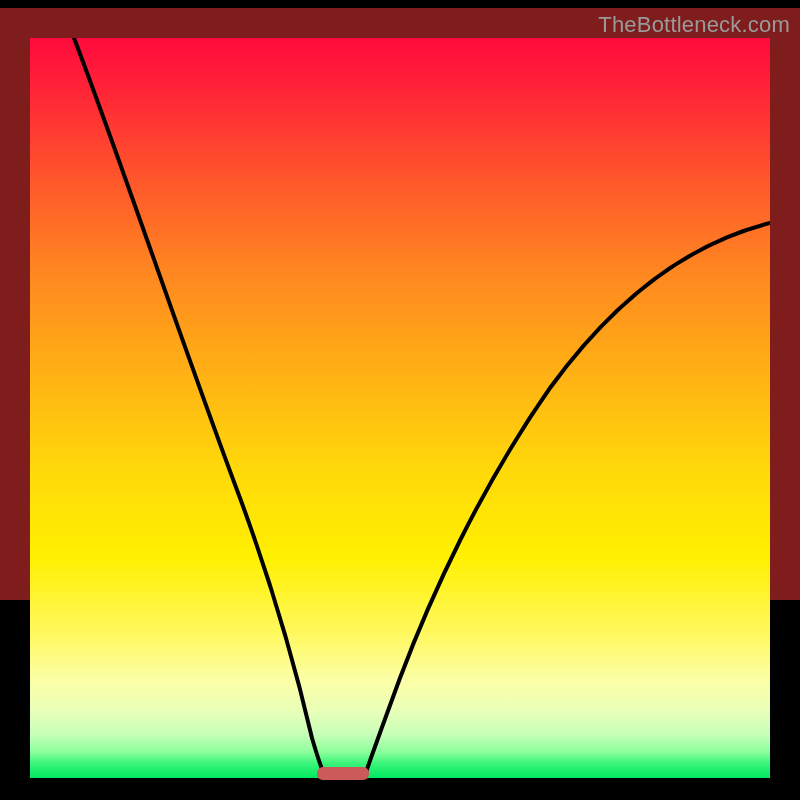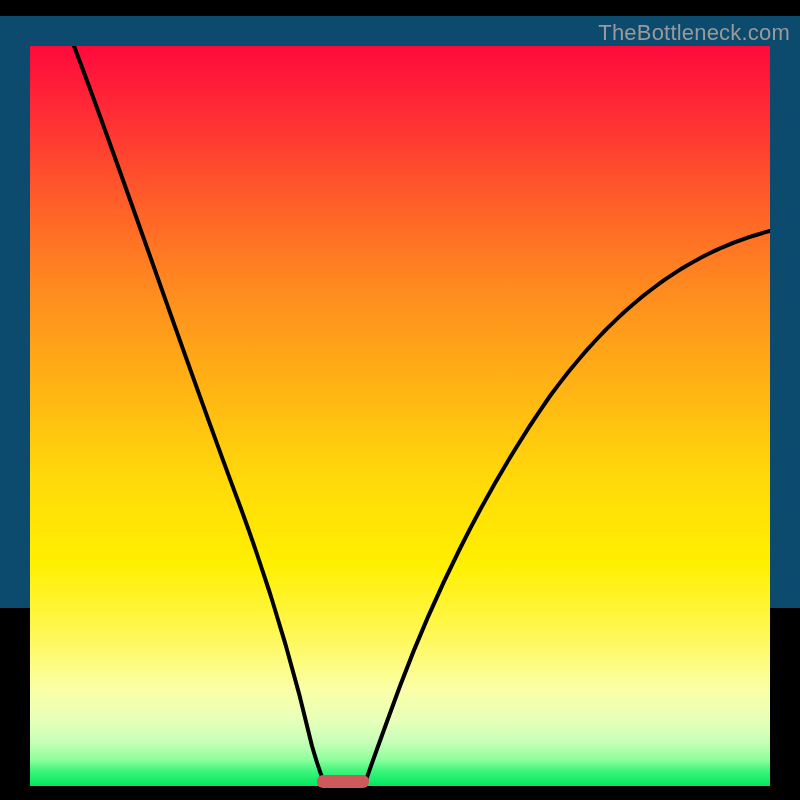--- a/index.html
+++ b/index.html
@@ -7,24 +7,24 @@
     padding: 0;
     width: 800px;
     height: 800px;
     background: #000;
     overflow: hidden;
     font-family: Arial, Helvetica, sans-serif;
   }
   .frame {
     position: absolute;
     left: 0;
-    top: 16px;
+    top: 8px;
     width: 800px;
     height: 592px;
-    background: #0c4a6e;
+    background: #7f1d1d;
   }
   .plot-area {
     position: absolute;
     left: 30px;
     top: 30px;
     width: 740px;
     height: 740px;
   }
   .gradient {
     position: absolute;

